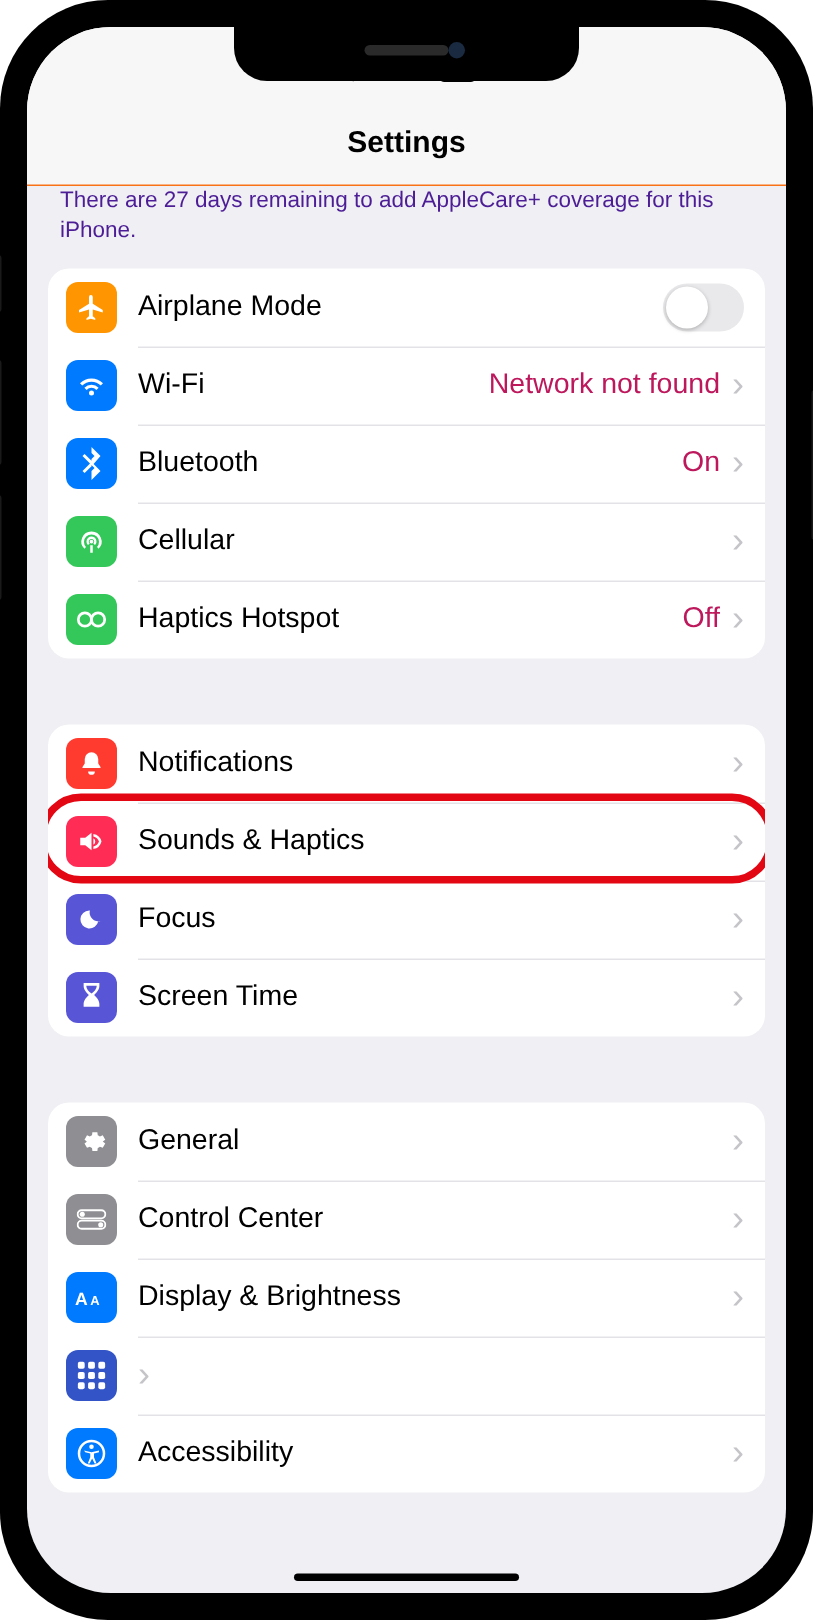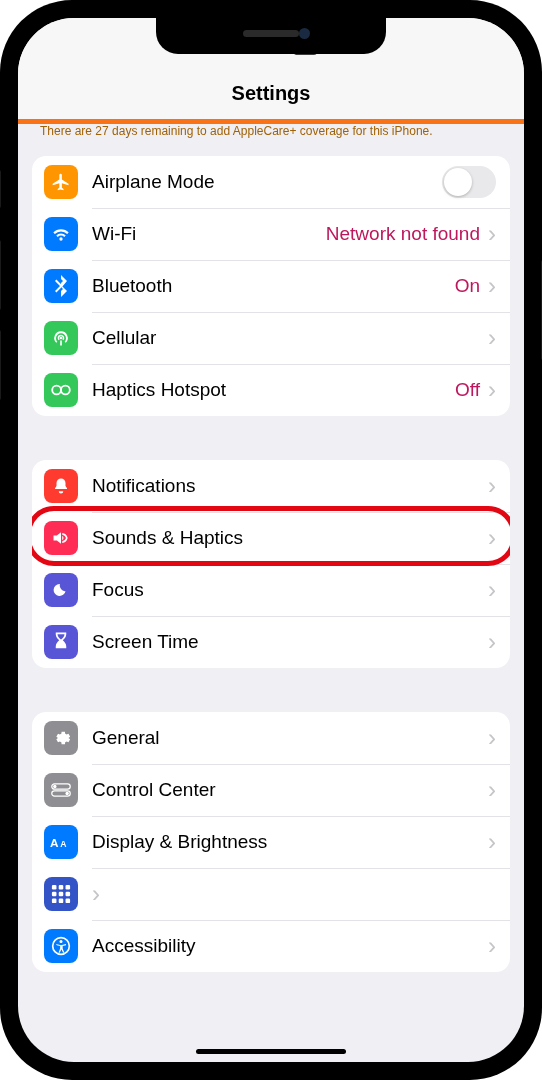--- a/index.html
+++ b/index.html
@@ -18,25 +18,25 @@
   }
   .speaker { position: absolute; top: 12px; left: 50%; transform: translateX(-50%); width: 56px; height: 7px; background: #2a2a2a; border-radius: 4px; }
   .camera { position: absolute; top: 10px; left: 62%; width: 11px; height: 11px; background: #1a2a40; border-radius: 50%; }
   .status-bar {
     position: absolute; top: 0; left: 0; right: 0; height: 50px; display: flex; justify-content: center; align-items: center;
     padding: 10px 30px 0; font-size: 18px; font-weight: 400; z-index: 40; background: #f7f7f8;
   }
   .status-right { display: flex; align-items: center; gap: 6px; }
   .nav-header {
     position: absolute; top: 50px; left: 0; right: 0; height: 56px; background: #f7f7f8;
-    display: flex; align-items: center; justify-content: center; border-bottom: 5px solid #f97316; z-index: 30;
+    display: flex; align-items: center; justify-content: center; border-bottom: 1px solid #f97316; z-index: 30;
   }
   .nav-title { font-size: 20px; font-weight: 700; }
   .content { position: absolute; top: 106px; left: 0; right: 0; bottom: 0; overflow: hidden; }
-  .banner-text { color: #a16207; font-size: 12px; padding: 0 22px 16px; line-height: 1.3; }
+  .banner-text { color: #4c1d95; font-size: 15px; padding: 0 22px 16px; line-height: 1.3; }
   .group { background: #fff; border-radius: 14px; margin: 0 14px 44px; overflow: hidden; }
   .row {
     display: flex; align-items: center; min-height: 52px; padding: 8px 14px 8px 12px;
     position: relative;
   }
   .row + .row::before {
     content: ""; position: absolute; top: 0; left: 60px; right: 0; height: 1px; background: #e3e3e7;
   }
   .icon-wrap {
     width: 34px; height: 34px; border-radius: 8px; display: flex; align-items: center; justify-content: center;

